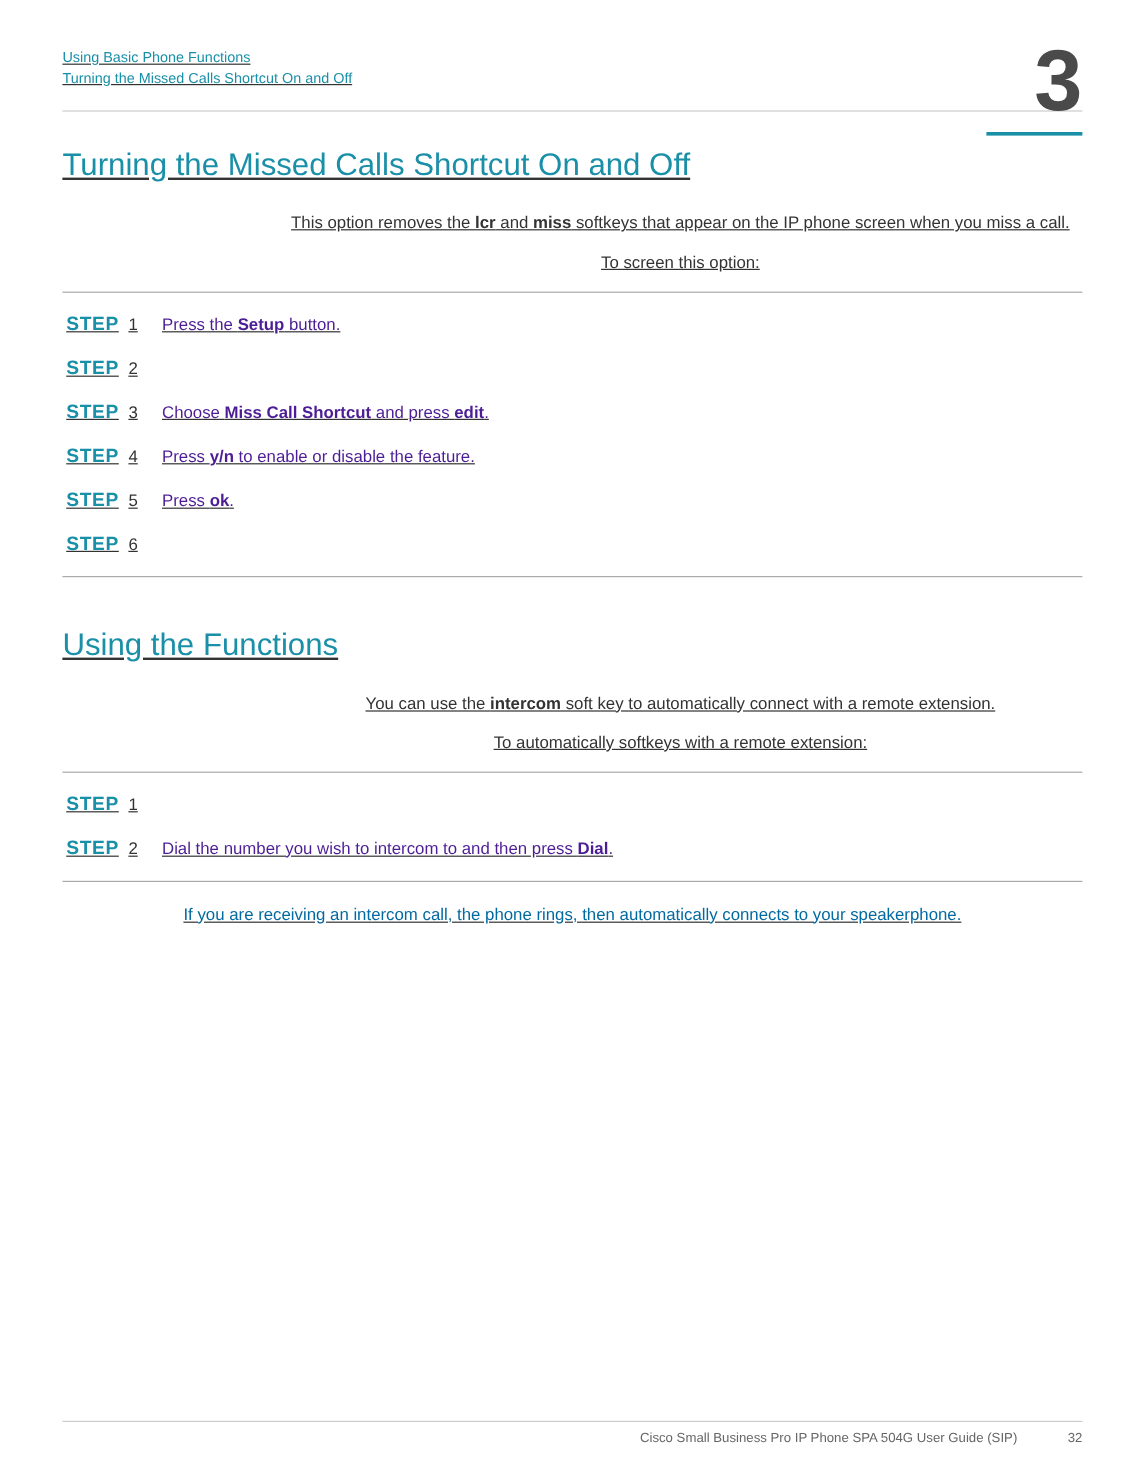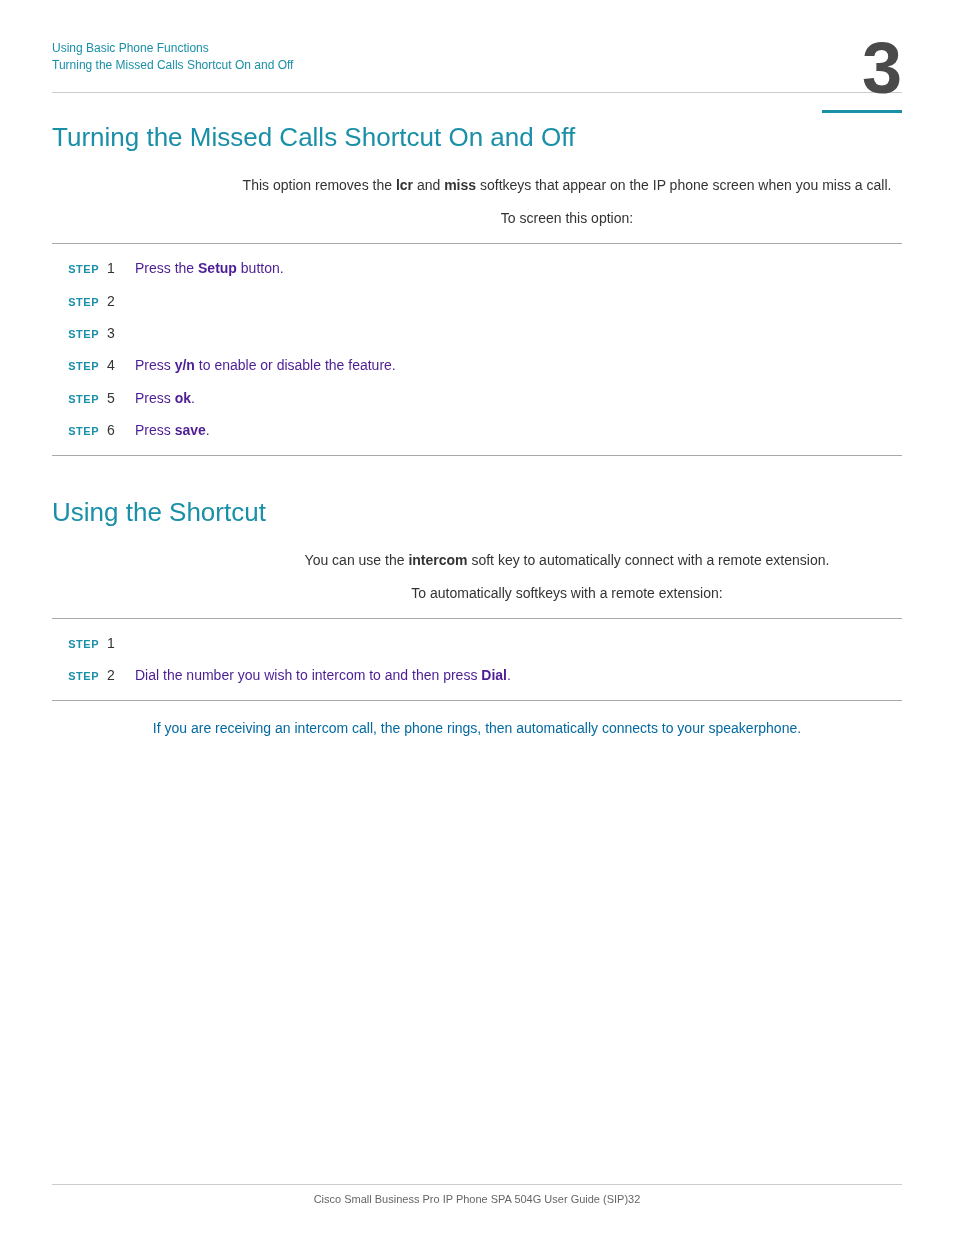--- a/index.html
+++ b/index.html
@@ -17,20 +17,21 @@
       min-height: 1235px;
       position: relative;
     }
 
     .page-container {
       width: 954px;
       min-height: 1235px;
       background: #ffffff;
       padding: 0;
       position: relative;
+      text-decoration: underline;
     }
 
     
     .page-header {
       padding: 40px 52px 0 52px;
       position: relative;
     }
 
     .breadcrumb-line1 {
       color: #1a8fa8;
@@ -109,21 +110,21 @@
     .step-row {
       display: flex;
       align-items: baseline;
       padding: 5px 0;
       font-size: 14px;
       line-height: 1.6;
     }
 
     .step-label {
       color: #1a8fa8;
-      font-size: 11px;
+      font-size: 16px;
       font-weight: bold;
       letter-spacing: 0.5px;
       width: 55px;
       text-align: right;
       flex-shrink: 0;
       padding-right: 8px;
       padding-top: 1px;
     }
 
     .step-number {
@@ -150,24 +151,25 @@
       margin-top: 40px;
     }
 
     
     .page-footer {
       position: absolute;
       bottom: 30px;
       left: 52px;
       right: 52px;
       display: flex;
-      justify-content: center;
+      justify-content: flex-end;
       align-items: center;
       border-top: 1px solid #cccccc;
       padding-top: 8px;
+      gap: 42px;
     }
 
     .footer-text {
       font-size: 11px;
       color: #666666;
     }
 
     .footer-page {
       font-size: 11px;
       color: #666666;
@@ -217,45 +219,45 @@
       </div>
 
       <div class="step-row">
         <span class="step-label">STEP</span>
         <span class="step-number">2</span>
       </div>
 
       <div class="step-row">
         <span class="step-label">STEP</span>
         <span class="step-number">3</span>
+        <span class="step-text">Choose <b>Miss Call Shortcut</b> and press <b>edit</b>.</span>
       </div>
 
       <div class="step-row">
         <span class="step-label">STEP</span>
         <span class="step-number">4</span>
         <span class="step-text">Press <b>y/n</b> to enable or disable the feature.</span>
       </div>
 
       <div class="step-row">
         <span class="step-label">STEP</span>
         <span class="step-number">5</span>
         <span class="step-text">Press <b>ok</b>.</span>
       </div>
 
       <div class="step-row">
         <span class="step-label">STEP</span>
         <span class="step-number">6</span>
-        <span class="step-text">Press <b>save</b>.</span>
       </div>
 
     </div>
 
     <div class="section-gap"></div>
 
-    <h1 class="section-title">Using the Shortcut</h1>
+    <h1 class="section-title">Using the Functions</h1>
 
     <div class="intro-block">
       <p>
         You can use the <b>intercom</b> soft key to automatically connect with a remote extension.
       </p>
       <p>
         To automatically softkeys with a remote extension:
       </p>
     </div>
 

